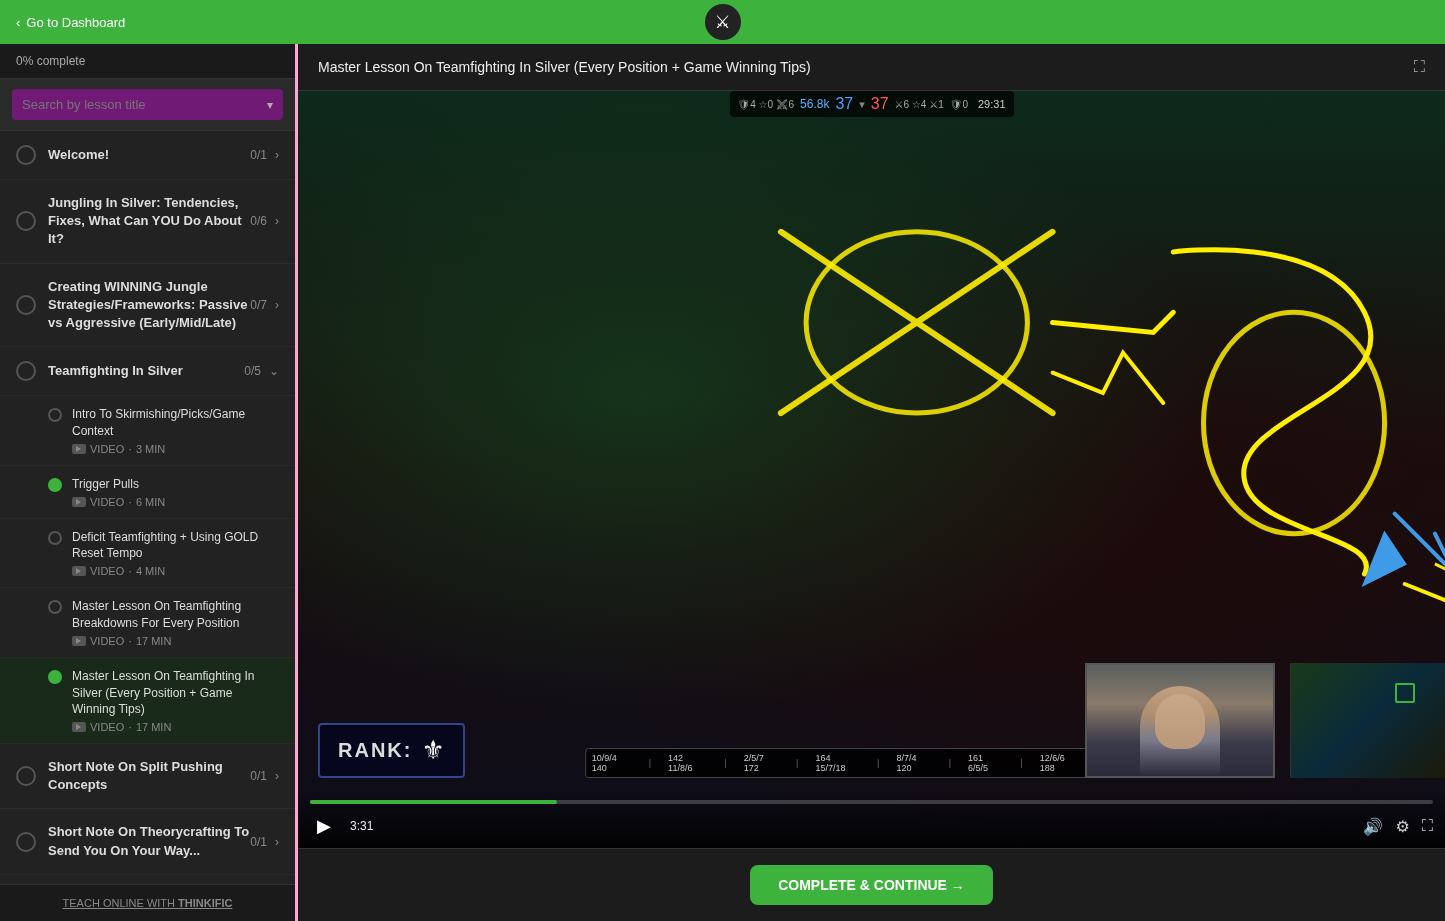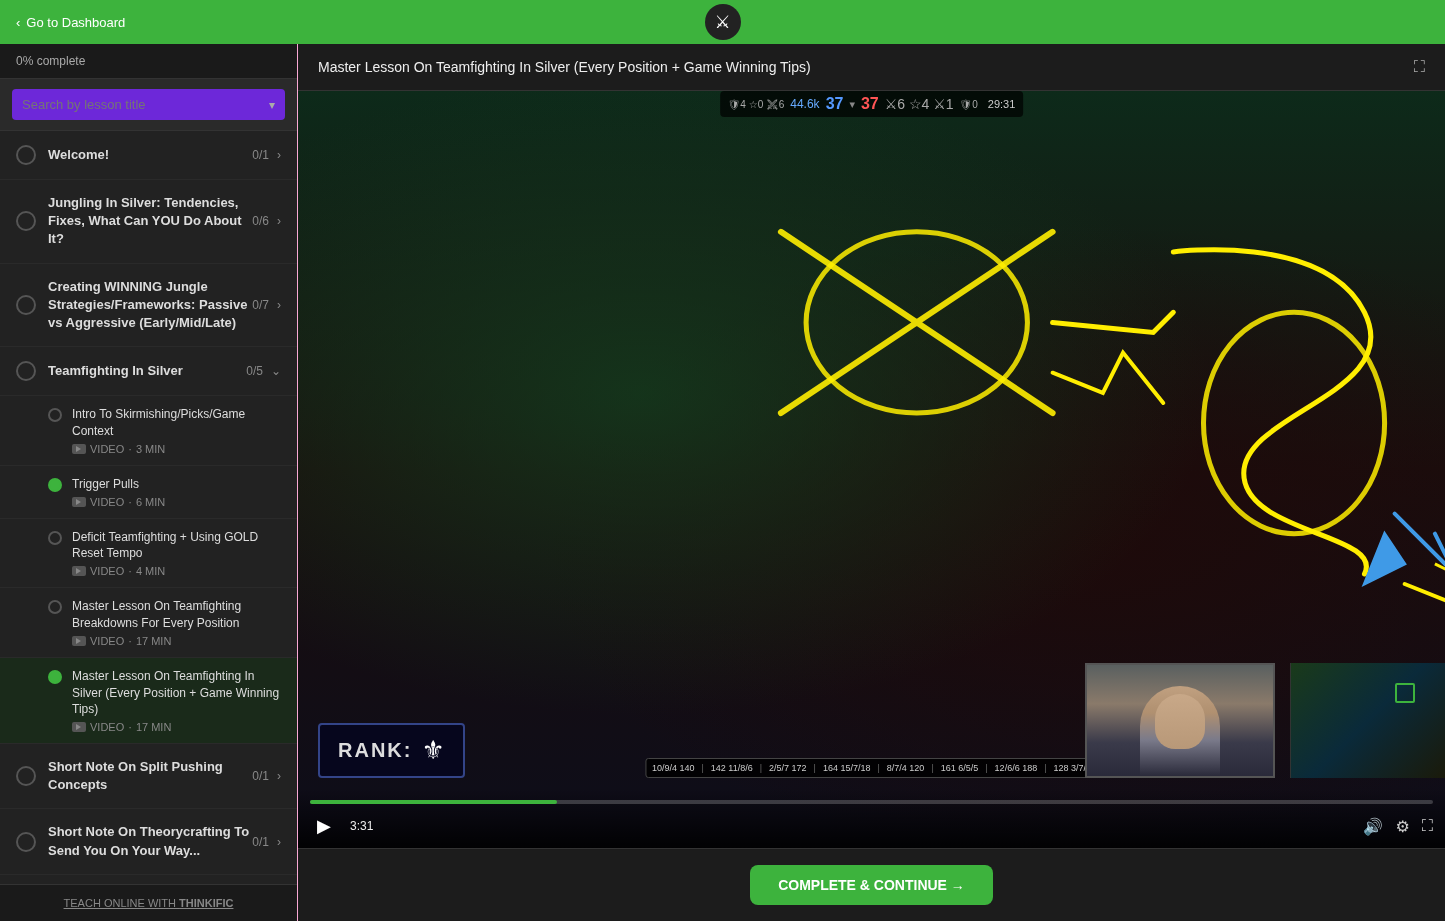--- a/index.html
+++ b/index.html
@@ -37,37 +37,37 @@
     }
 
     
     .sidebar {
       width: 298px;
       background: #222;
       display: flex;
       flex-direction: column;
       flex-shrink: 0;
       overflow: hidden;
-      border-right: 1px solid #f9a8d4;
+      border-right: 3px solid #f9a8d4;
     }
     .sidebar-progress {
       padding: 10px 16px;
       font-size: 12px;
       color: #aaa;
       background: #1a1a1a;
       border-bottom: 1px solid #333;
     }
     .sidebar-search {
       padding: 10px 12px;
       background: #2a2a2a;
       border-bottom: 1px solid #333;
     }
     .sidebar-search-inner {
       display: flex; align-items: center;
-      background: #6d28d9;
+      background: #701a75;
       border-radius: 4px;
       padding: 8px 10px;
     }
     .sidebar-search-inner input {
       background: none; border: none; outline: none;
       color: #ccc; font-size: 13px; flex: 1;
     }
     .sidebar-search-inner .chevron {
       color: #aaa; font-size: 12px;
     }
@@ -217,21 +217,21 @@
     
     .game-hud {
       position: absolute; top: 0; left: 50%; transform: translateX(-50%);
       background: rgba(0,0,0,0.7);
       border-radius: 4px;
       padding: 4px 8px;
       display: flex; align-items: center; gap: 6px;
       font-size: 11px; color: #eee;
     }
     .hud-score {
-      font-size: 16px; font-weight: bold; color: #eee;
+      font-size: 16px; font-weight: normal; color: #eee;
     }
 
     
     .drawing-layer {
       position: absolute; inset: 0;
       pointer-events: none;
     }
 
     
     .video-controls {
@@ -440,25 +440,25 @@
       <span class="video-title-text">Master Lesson On Teamfighting In Silver (Every Position + Game Winning Tips)</span>
       <span class="expand-icon">⛶</span>
     </div>
 
     <div class="video-player-container">
       <div class="video-canvas">
         <div class="game-bg"></div>
 
         <div class="game-hud">
           <span style="font-size:10px;color:#aaa">🛡4 ☆0 ⚔6</span>
-          <span style="font-size:12px;color:#6af">44.6k</span>
+          <span style="font-size:12px;color:#6af">56.8k</span>
           <span class="hud-score" style="color:#5599ff;">37</span>
           <span style="color:#888">▾</span>
           <span class="hud-score" style="color:#ff5555;">37</span>
-          <span style="font-size:14px;color:#aaa">⚔6 ☆4 ⚔1</span>
+          <span style="font-size:10px;color:#aaa">⚔6 ☆4 ⚔1</span>
           <span style="font-size:10px;color:#aaa">🛡0</span>
           <span style="font-size:11px;color:#ccc;margin-left:4px">29:31</span>
         </div>
 
         <svg class="drawing-layer" viewBox="0 0 1140 580" preserveAspectRatio="none">
 
           <path d="M480 140 L750 320 M750 140 L480 320" stroke="#ffee00" stroke-width="6" fill="none" stroke-linecap="round" opacity="0.9"></path>
 
           <ellipse cx="615" cy="230" rx="110" ry="90" stroke="#ffee00" stroke-width="5" fill="none" opacity="0.85"></ellipse>
 
@@ -468,21 +468,21 @@
           <ellipse cx="990" cy="330" rx="90" ry="110" stroke="#ffee00" stroke-width="5" fill="none" opacity="0.85"></ellipse>
 
           <path d="M1080 440 L1060 490 L1100 470 Z" stroke="#44aaff" stroke-width="3" fill="#44aaff" opacity="0.9"></path>
           <path d="M1090 420 L1150 480 L1130 440" stroke="#44aaff" stroke-width="4" fill="none" stroke-linecap="round" opacity="0.9"></path>
 
           <path d="M750 280 L800 300 L820 260 L860 310" stroke="#ffee00" stroke-width="4" fill="none" stroke-linecap="round"></path>
           <path d="M1100 490 L1150 510 L1160 540" stroke="#ffee00" stroke-width="4" fill="none" stroke-linecap="round"></path>
           <path d="M1130 470 L1170 490" stroke="#ffee00" stroke-width="3" fill="none"></path>
         </svg>
 
-        <div style="position:absolute;bottom:70px;left:50%;transform:translateX(-50%);background:rgba(0,0,0,0.85);border:1px solid #444;border-radius:3px;padding:4px 6px;font-size:9px;color:#ccc;display:flex;gap:7px;align-items:center;">
+        <div style="position:absolute;bottom:70px;left:50%;transform:translateX(-50%);background:rgba(0,0,0,0.85);border:1px solid #444;border-radius:3px;padding:4px 6px;font-size:9px;color:#ccc;display:flex;gap:17px;align-items:center;">
           <span>10/9/4 140</span>
             <span style="color:#666">|</span>
           <span>142 11/8/6</span>
             <span style="color:#666">|</span>
           <span>2/5/7 172</span>
             <span style="color:#666">|</span>
           <span>164 15/7/18</span>
             <span style="color:#666">|</span>
           <span>8/7/4 120</span>
             <span style="color:#666">|</span>

